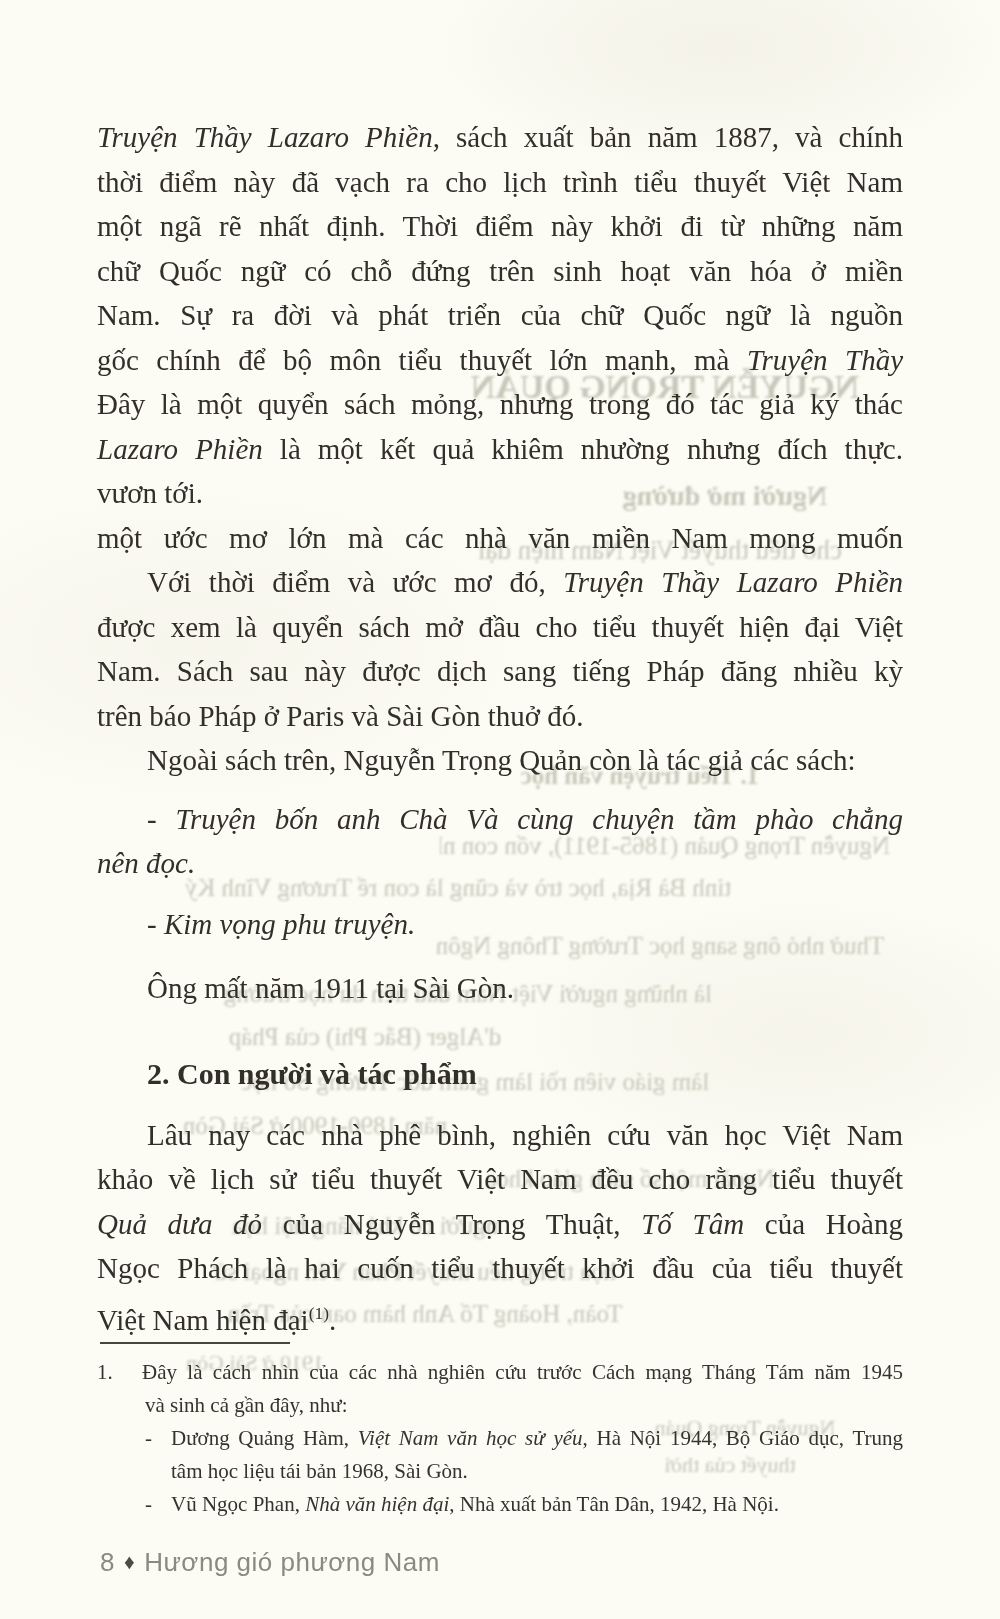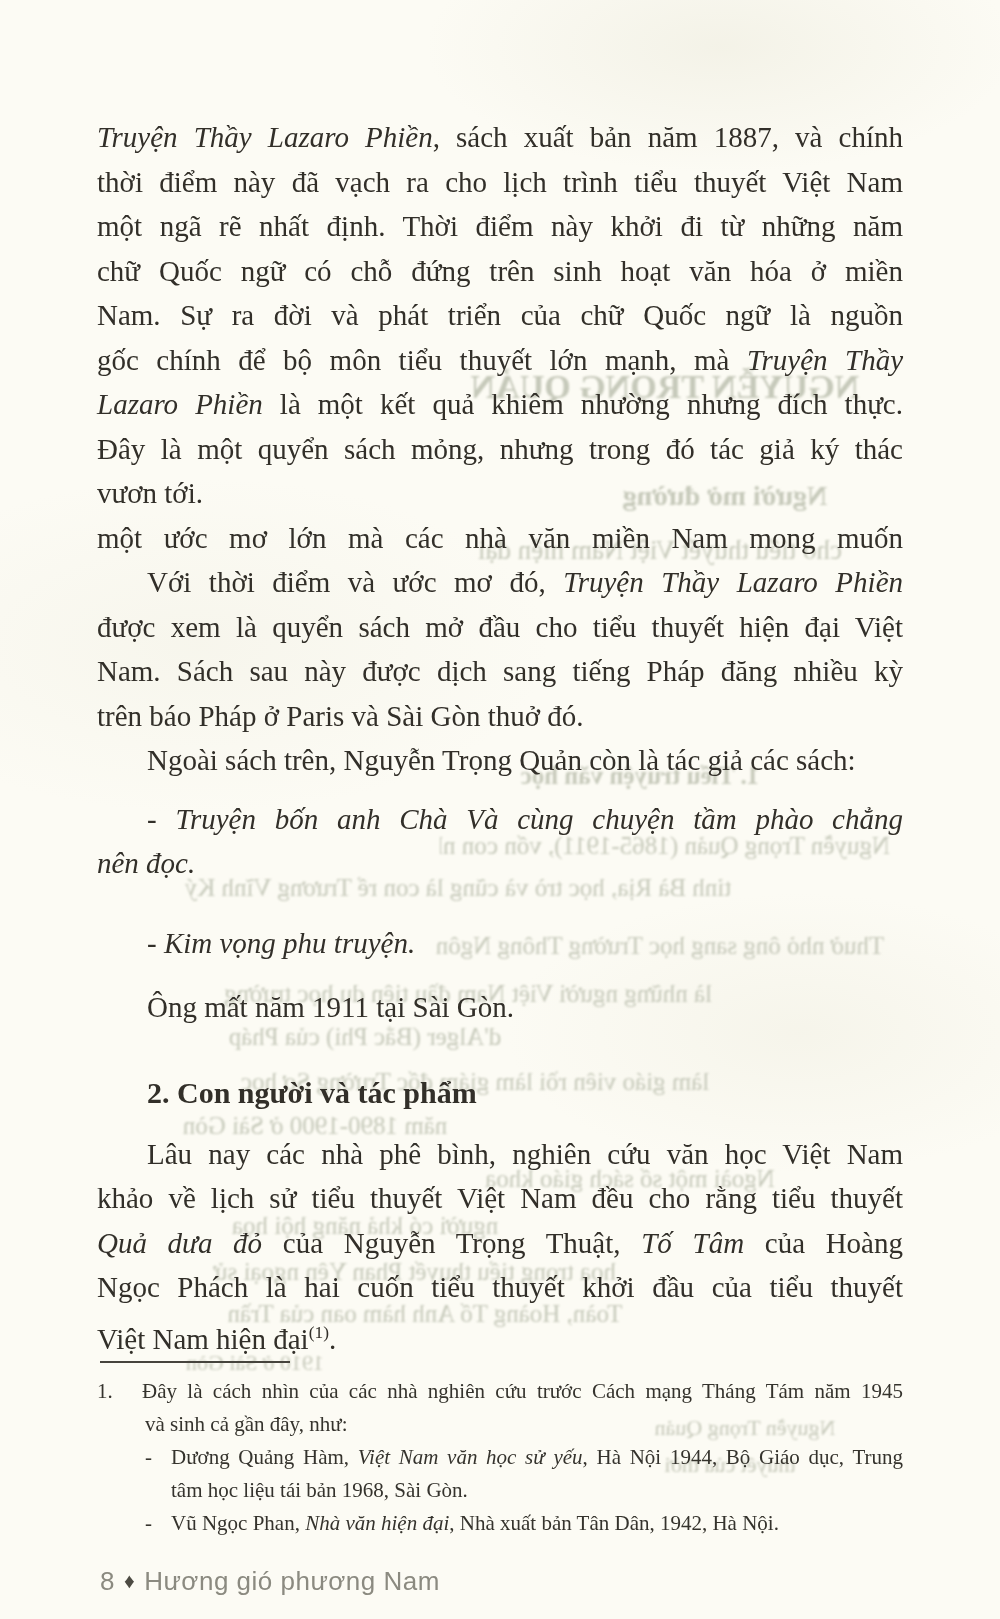--- a/index.html
+++ b/index.html
@@ -40,21 +40,21 @@
     padding:115px 97px 0 97px;
   }
   .para{margin:0;}
   .line{
     font-size:29px;line-height:44.5px;
     text-align:justify;text-align-last:justify;
   }
   .line.last{text-align-last:left;}
   .line.ind{padding-left:50px;}
   .para.list{margin-top:14px;}
-  .para.list2{margin-top:35px;}
+  .para.list2{margin-top:16px;}
   .para.after-list{margin-top:20px;}
   .para.heading{margin-top:40px;}
   .para.heading .line{font-weight:bold;font-size:30px;line-height:46px;}
   .para.opening{margin-top:16px;}
   .i{font-style:italic;}
   .sup{font-size:0.6em;vertical-align:super;}
   .fn-sep{
     width:190px;height:2px;background:#46443d;
     margin:0 0 12px 3px;border:0;
   }
@@ -101,22 +101,22 @@
   <div id="content">
 
     <div id="body-text">
         <div class="para ">
           <div class="line"><span class="i">Truyện Thầy Lazaro Phiền</span><span>, sách xuất bản năm 1887, và chính</span></div>
           <div class="line"><span>thời điểm này đã vạch ra cho lịch trình tiểu thuyết Việt Nam</span></div>
           <div class="line"><span>một ngã rẽ nhất định. Thời điểm này khởi đi từ những năm</span></div>
           <div class="line"><span>chữ Quốc ngữ có chỗ đứng trên sinh hoạt văn hóa ở miền</span></div>
           <div class="line"><span>Nam. Sự ra đời và phát triển của chữ Quốc ngữ là nguồn</span></div>
           <div class="line"><span>gốc chính để bộ môn tiểu thuyết lớn mạnh, mà </span><span class="i">Truyện Thầy</span></div>
+          <div class="line"><span>Đây là một quyển sách mỏng, nhưng trong đó tác giả ký thác</span></div>
           <div class="line"><span class="i">Lazaro Phiền</span><span> là một kết quả khiêm nhường nhưng đích thực.</span></div>
-          <div class="line"><span>Đây là một quyển sách mỏng, nhưng trong đó tác giả ký thác</span></div>
           <div class="line last"><span>vươn tới.</span></div>
           <div class="line"><span>một ước mơ lớn mà các nhà văn miền Nam mong muốn</span></div>
         </div>
         <div class="para ">
           <div class="line ind"><span>Với thời điểm và ước mơ đó, </span><span class="i">Truyện Thầy Lazaro Phiền</span></div>
           <div class="line"><span>được xem là quyển sách mở đầu cho tiểu thuyết hiện đại Việt</span></div>
           <div class="line"><span>Nam. Sách sau này được dịch sang tiếng Pháp đăng nhiều kỳ</span></div>
           <div class="line last"><span>trên báo Pháp ở Paris và Sài Gòn thuở đó.</span></div>
         </div>
         <div class="para ">

